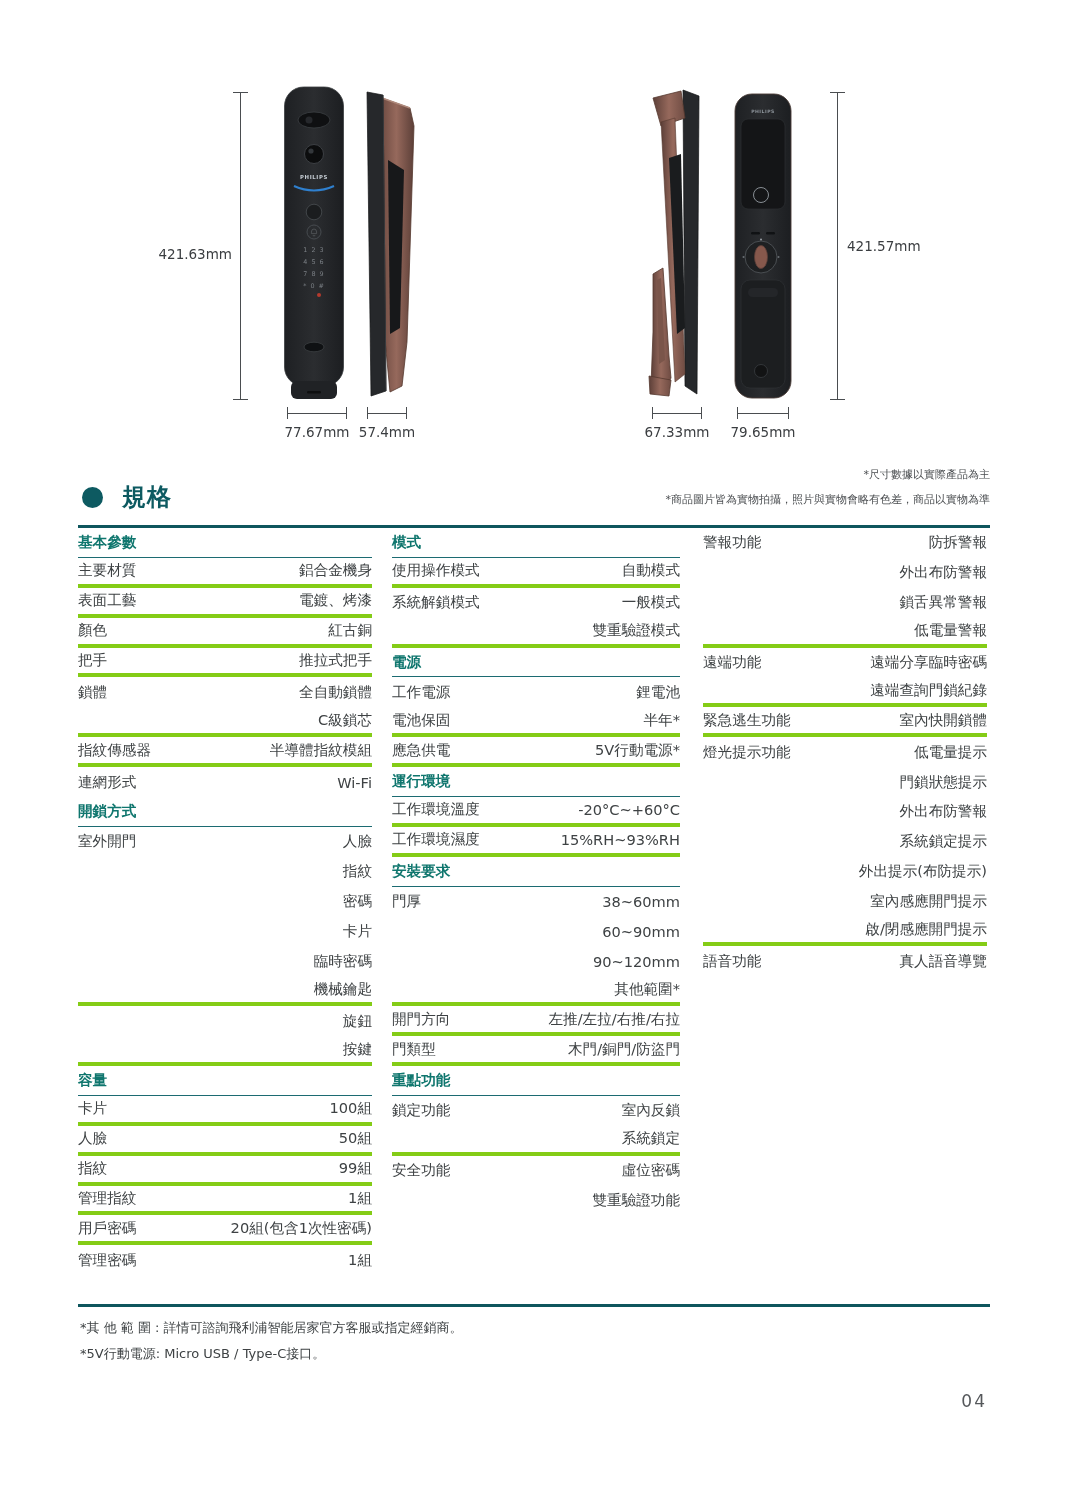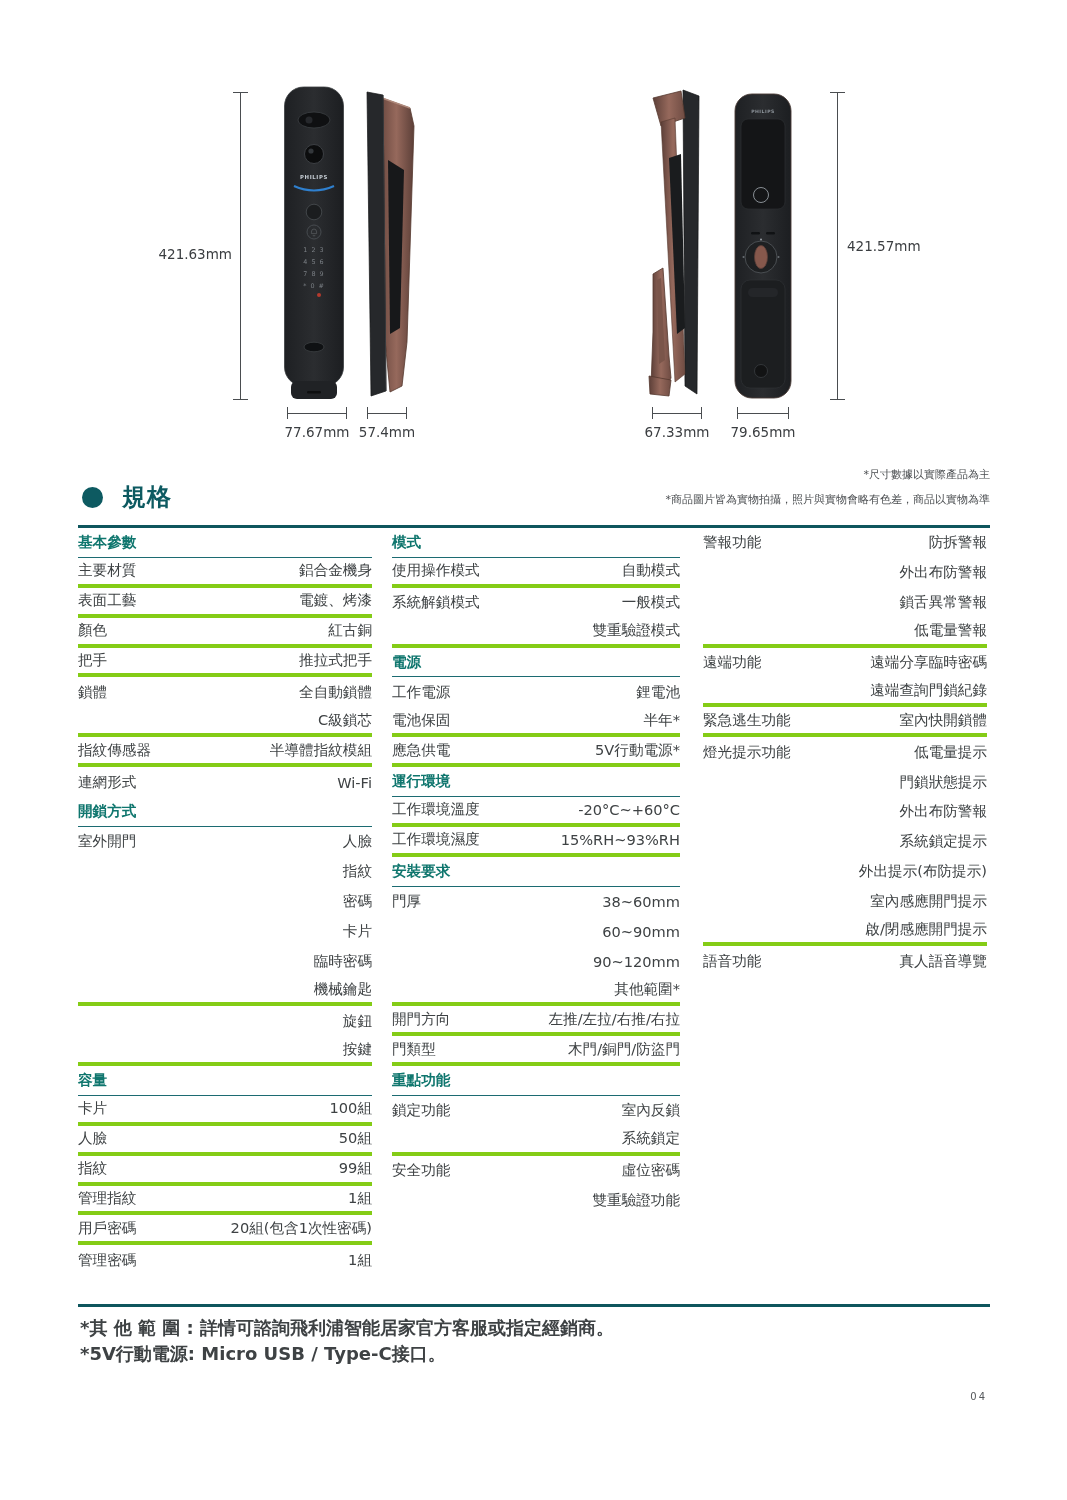--- a/index.html
+++ b/index.html
@@ -29,22 +29,22 @@
   .spec-col.c0{left:78px;width:294px;}
   .spec-col.c1{left:392px;width:288px;}
   .spec-col.c2{left:703px;width:284px;}
   .line{height:29.9px;display:flex;justify-content:space-between;align-items:center;
     font-size:14.6px;color:#3e4244;box-sizing:border-box;}
   .line.hdr{color:#0f766e;font-weight:bold;border-bottom:1.6px solid #1c6b72;justify-content:flex-start;}
   .line.div{border-bottom:4px solid #84cc16;}
   .line .lbl{white-space:nowrap;}
   .line .val{white-space:nowrap;text-align:right;flex:1;}
   
-  .footnotes{position:absolute;left:80px;top:1315px;font-size:18px;color:#3e4244;line-height:25.5px;font-weight:bold;}
-  .page-num{position:absolute;right:80px;top:1391px;font-size:10px;color:#55585b;letter-spacing:2px;}
+  .footnotes{position:absolute;left:80px;top:1315px;font-size:13px;color:#3e4244;line-height:25.5px;}
+  .page-num{position:absolute;right:80px;top:1391px;font-size:17px;color:#55585b;letter-spacing:2px;}
   svg{position:absolute;display:block;}
   svg text{font-family:"DejaVu Sans","Liberation Sans",sans-serif;}
 </style>
 </head>
 <body>
 
 <div class="page">
 
   <svg style="left:283px;top:85px;" width="62" height="320" viewBox="0 0 62 320">
     <defs>

